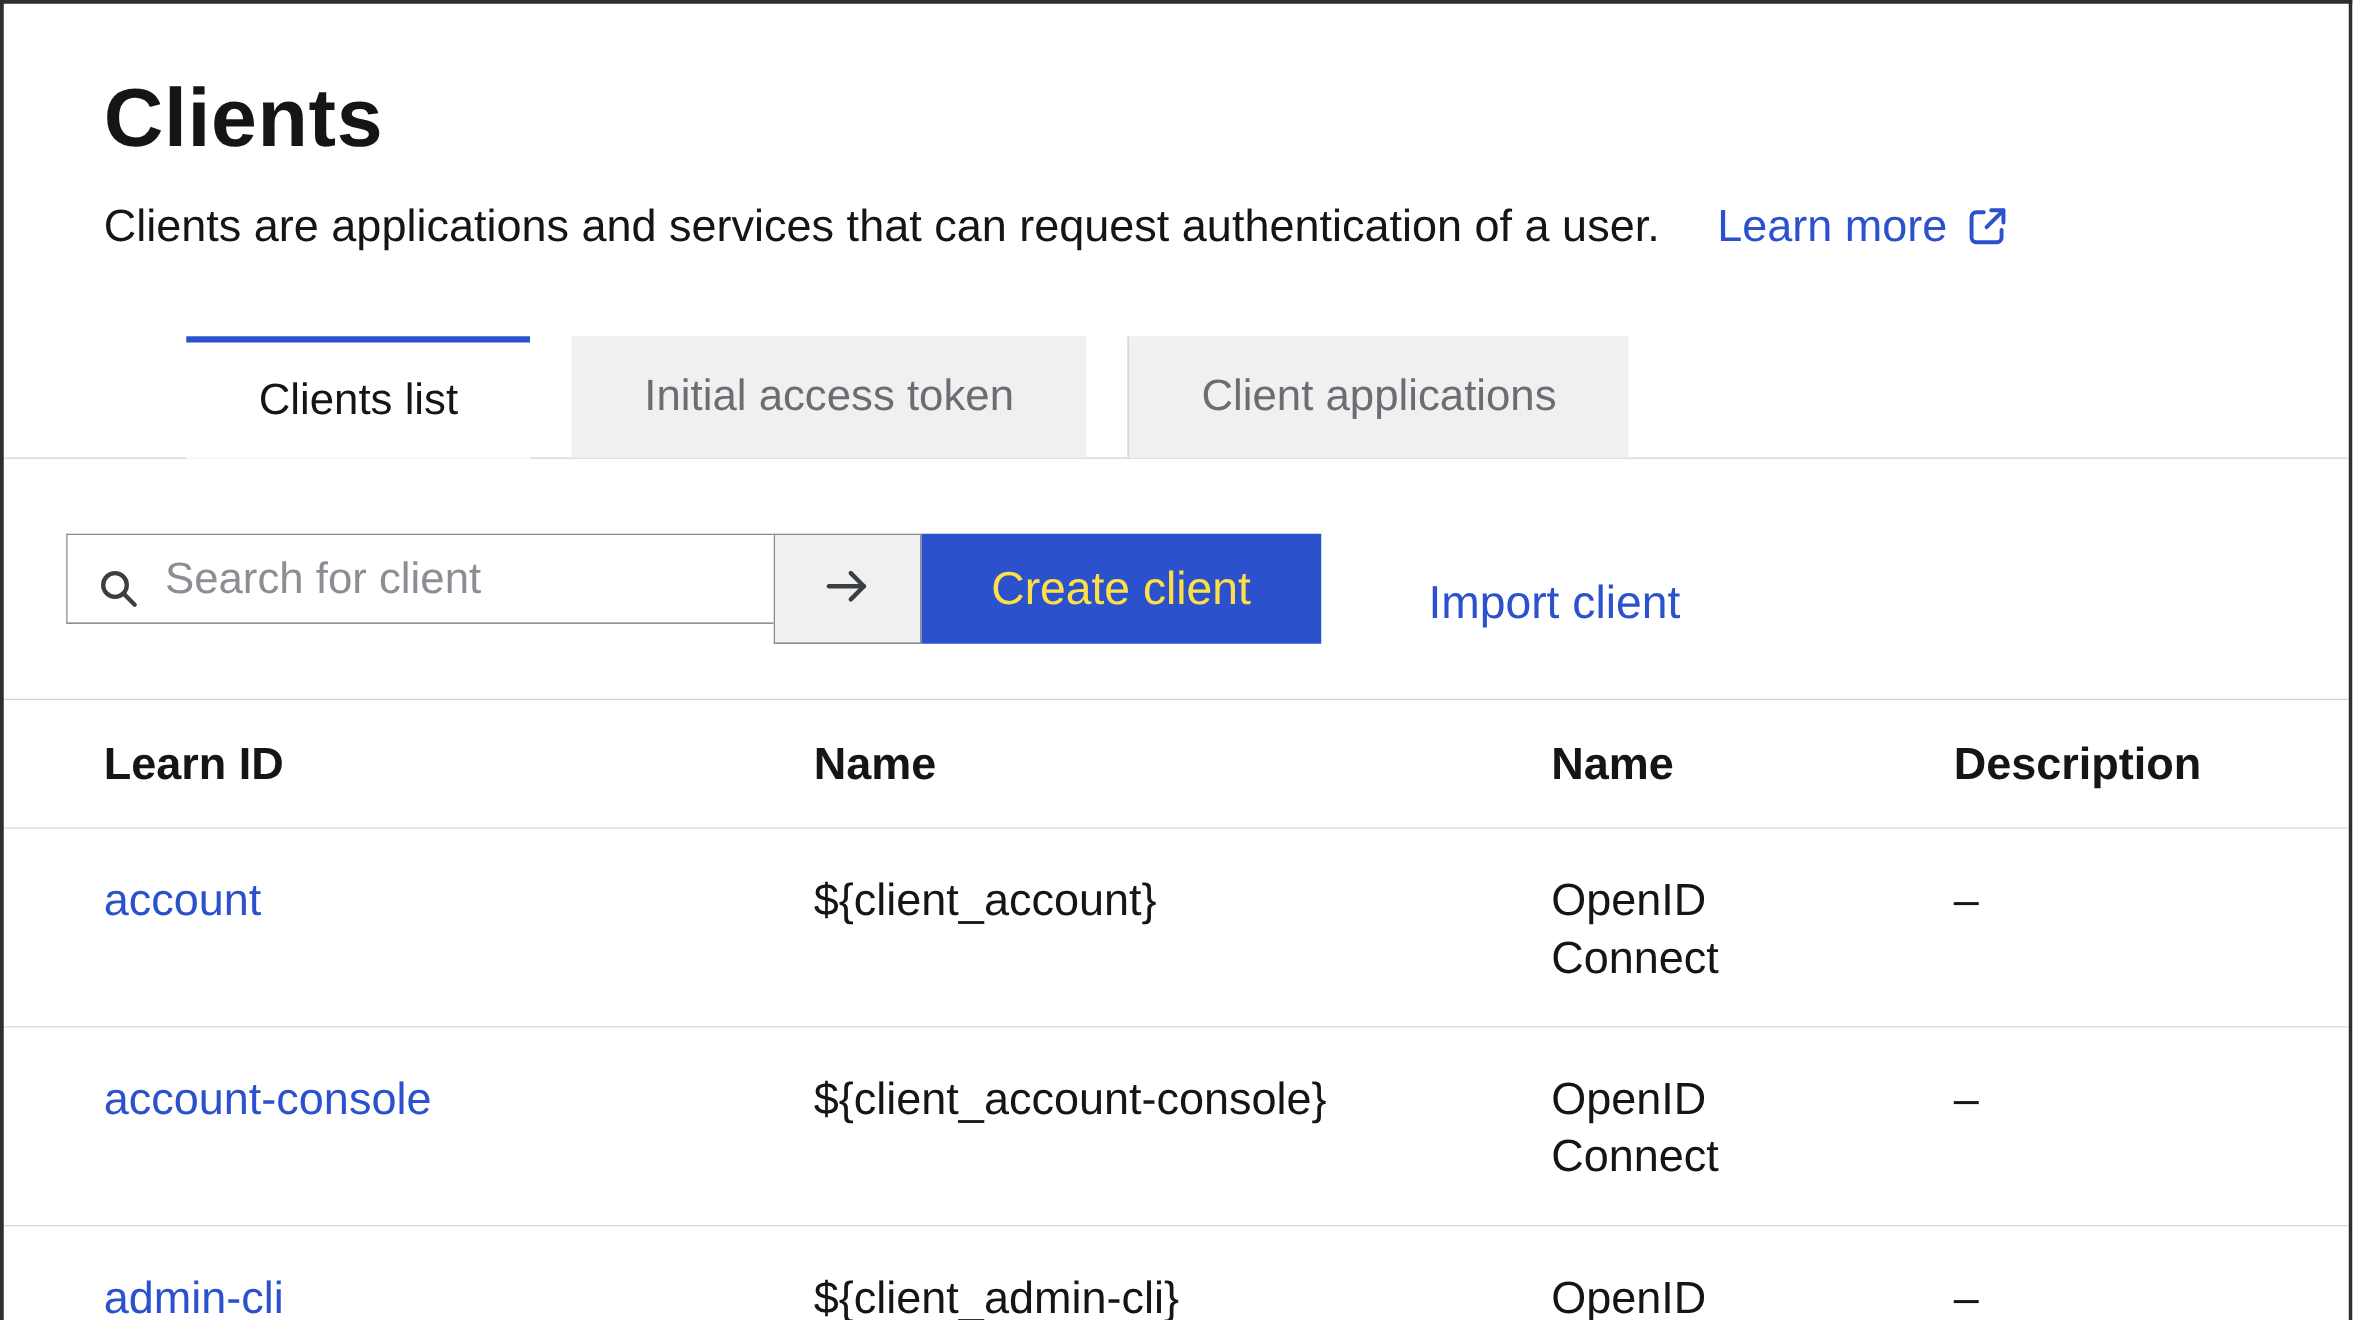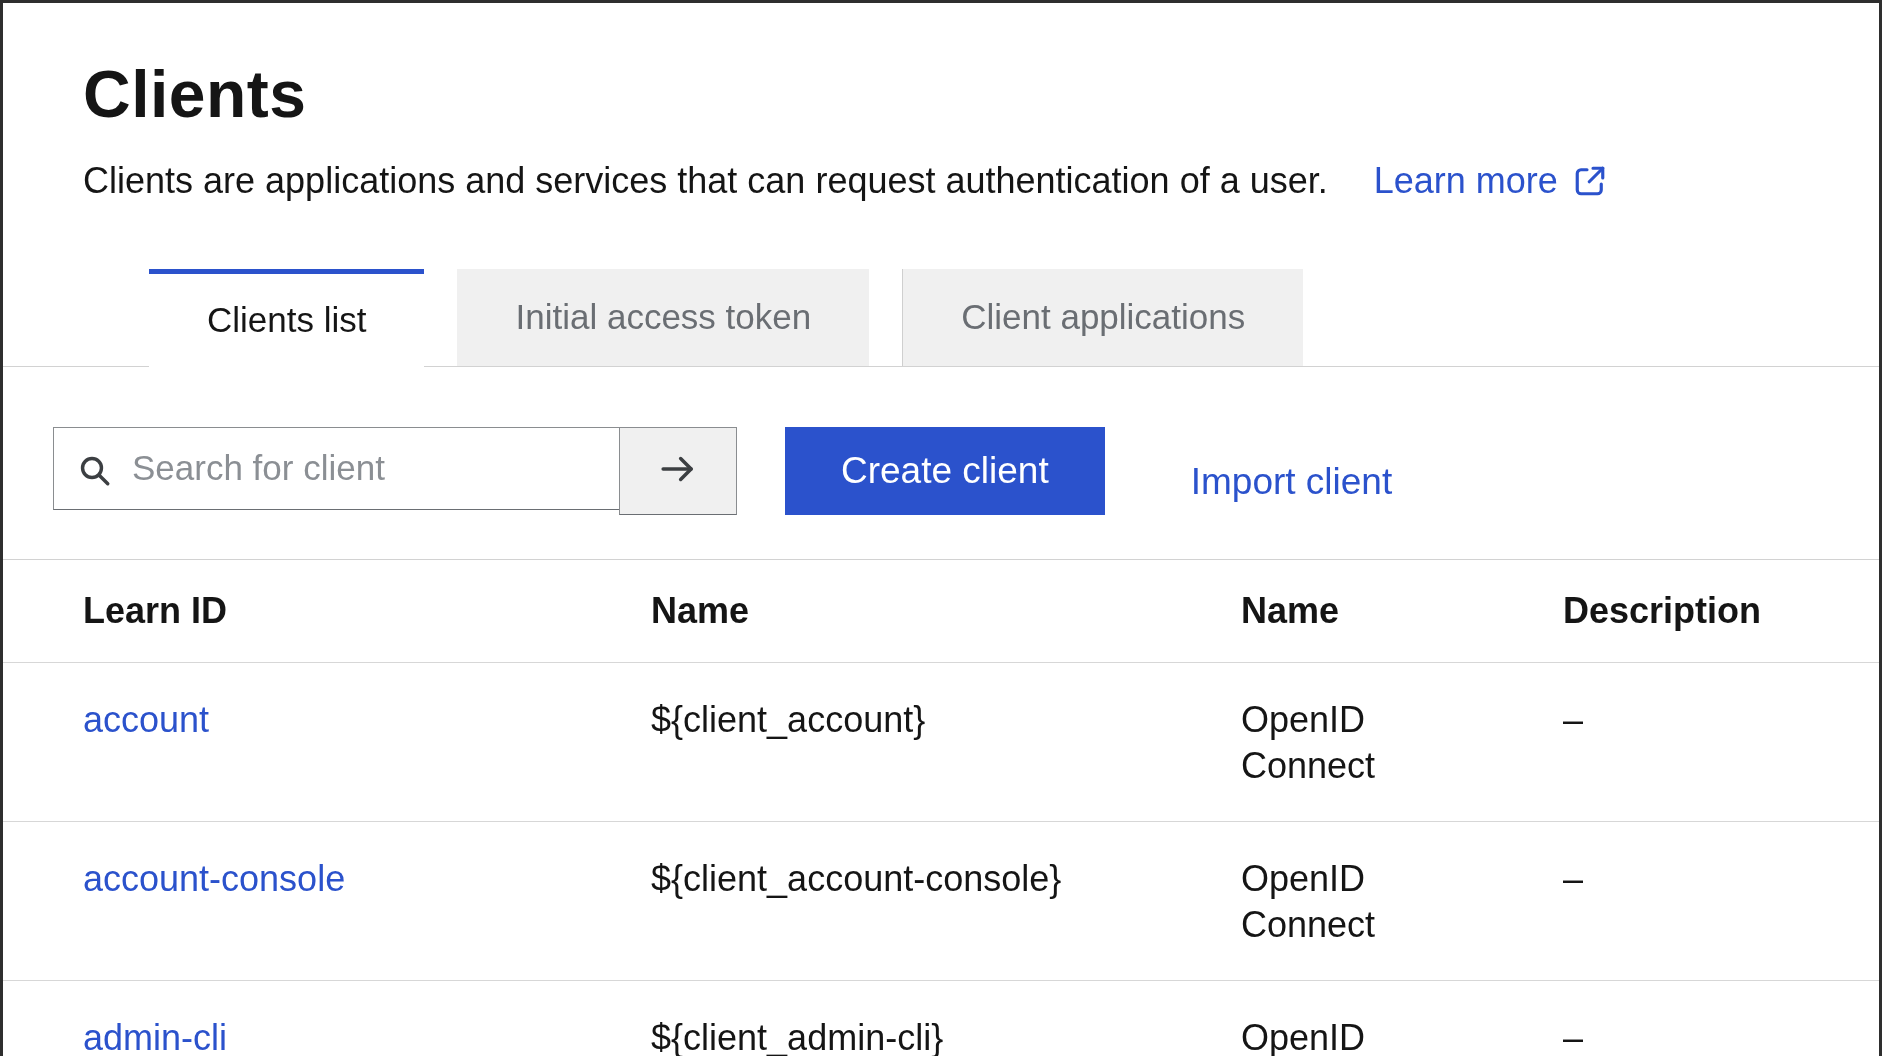--- a/index.html
+++ b/index.html
@@ -93,21 +93,21 @@
   
   .toolbar {
     margin-top: 60px;
     padding-left: 50px;
     display: flex;
     align-items: center;
   }
   .search-group { display: flex; align-items: stretch; position: relative; }
   .search-input {
     width: 566px;
-    height: 83px;
+    height: 72px;
     border: 1px solid #8a8d90;
     border-bottom-color: #6a6e73;
     border-right: none;
     padding: 0 20px 0 78px;
     font-size: 35px;
     font-family: "Liberation Sans", "DejaVu Sans", sans-serif;
     color: var(--text);
     outline: none;
     background: #fff;
   }
@@ -126,25 +126,24 @@
     height: 88px;
     background: var(--tab-bg);
     border: 1px solid #8a8d90;
     border-bottom-color: #6a6e73;
     display: flex;
     align-items: center;
     justify-content: center;
     cursor: pointer;
   }
   .btn-primary {
-    margin-left: 48px;
     height: 88px;
     padding: 0 56px;
     background: var(--accent);
-    color: #ffffff;
+    color: #fde047;
     border: none;
     font-size: 37px;
     font-family: "Liberation Sans", "DejaVu Sans", sans-serif;
     cursor: pointer;
   }
   .import-link {
     margin-left: 86px;
     color: var(--accent);
     font-size: 37px;
     text-decoration: none;

